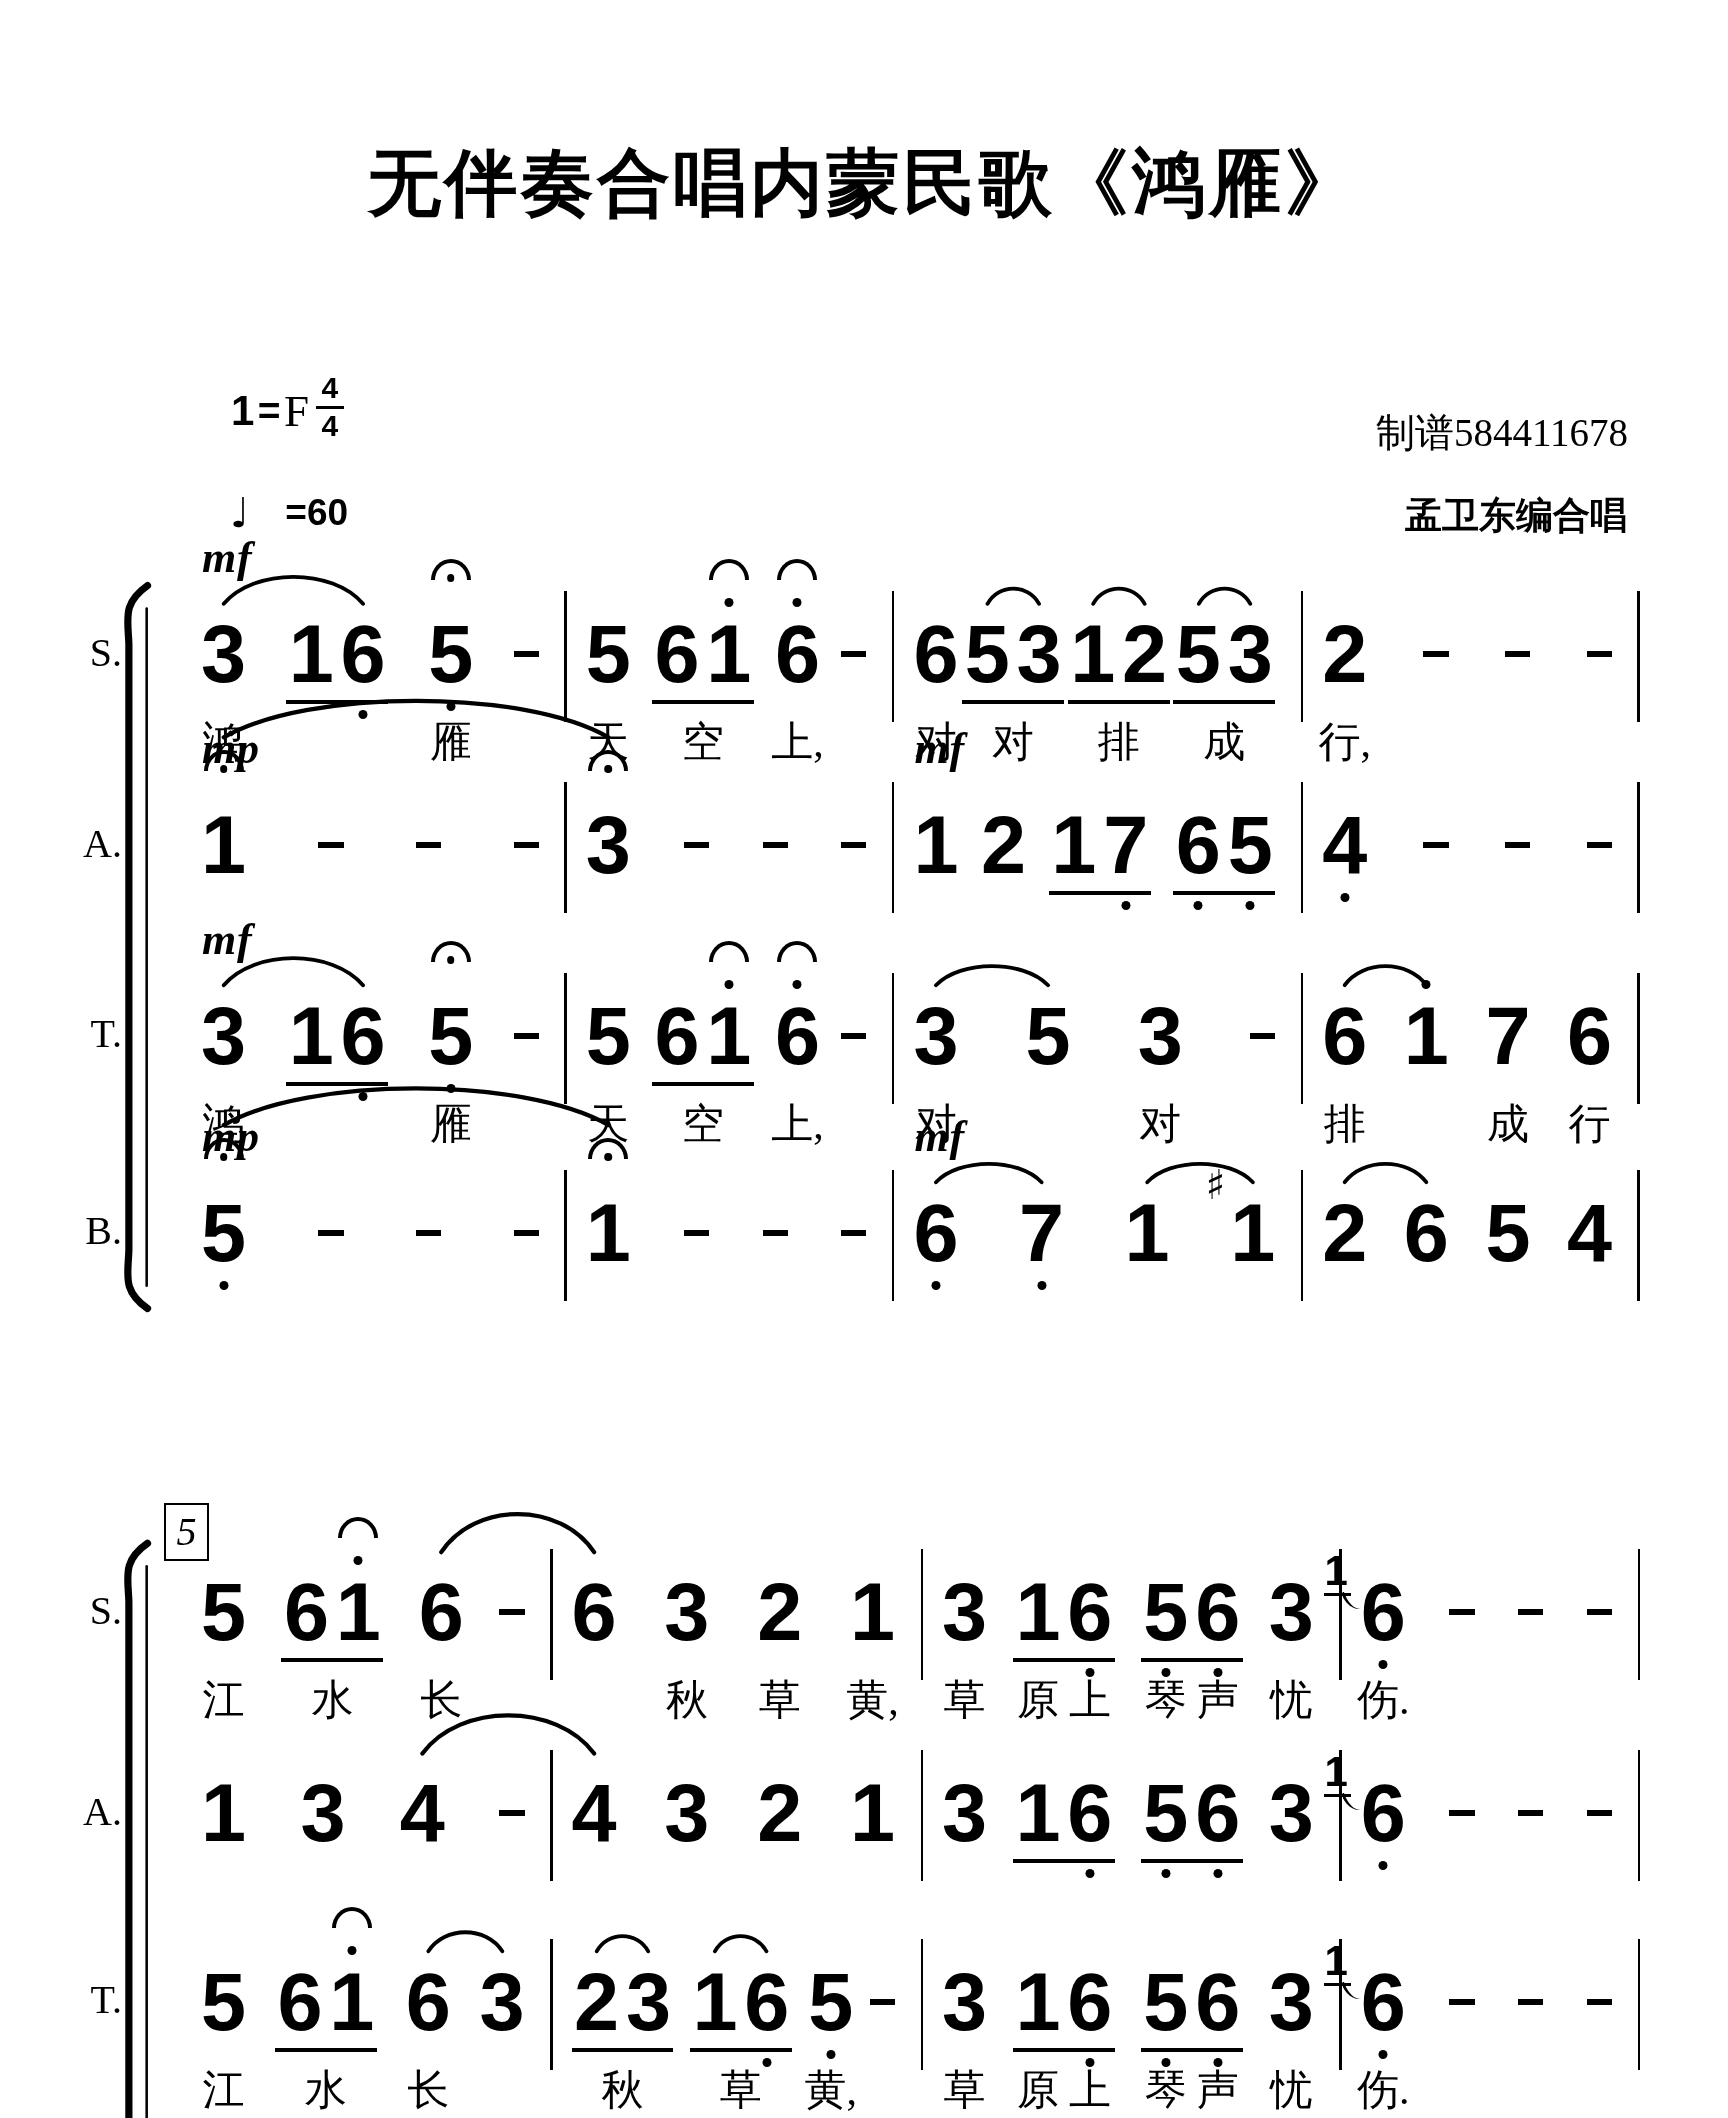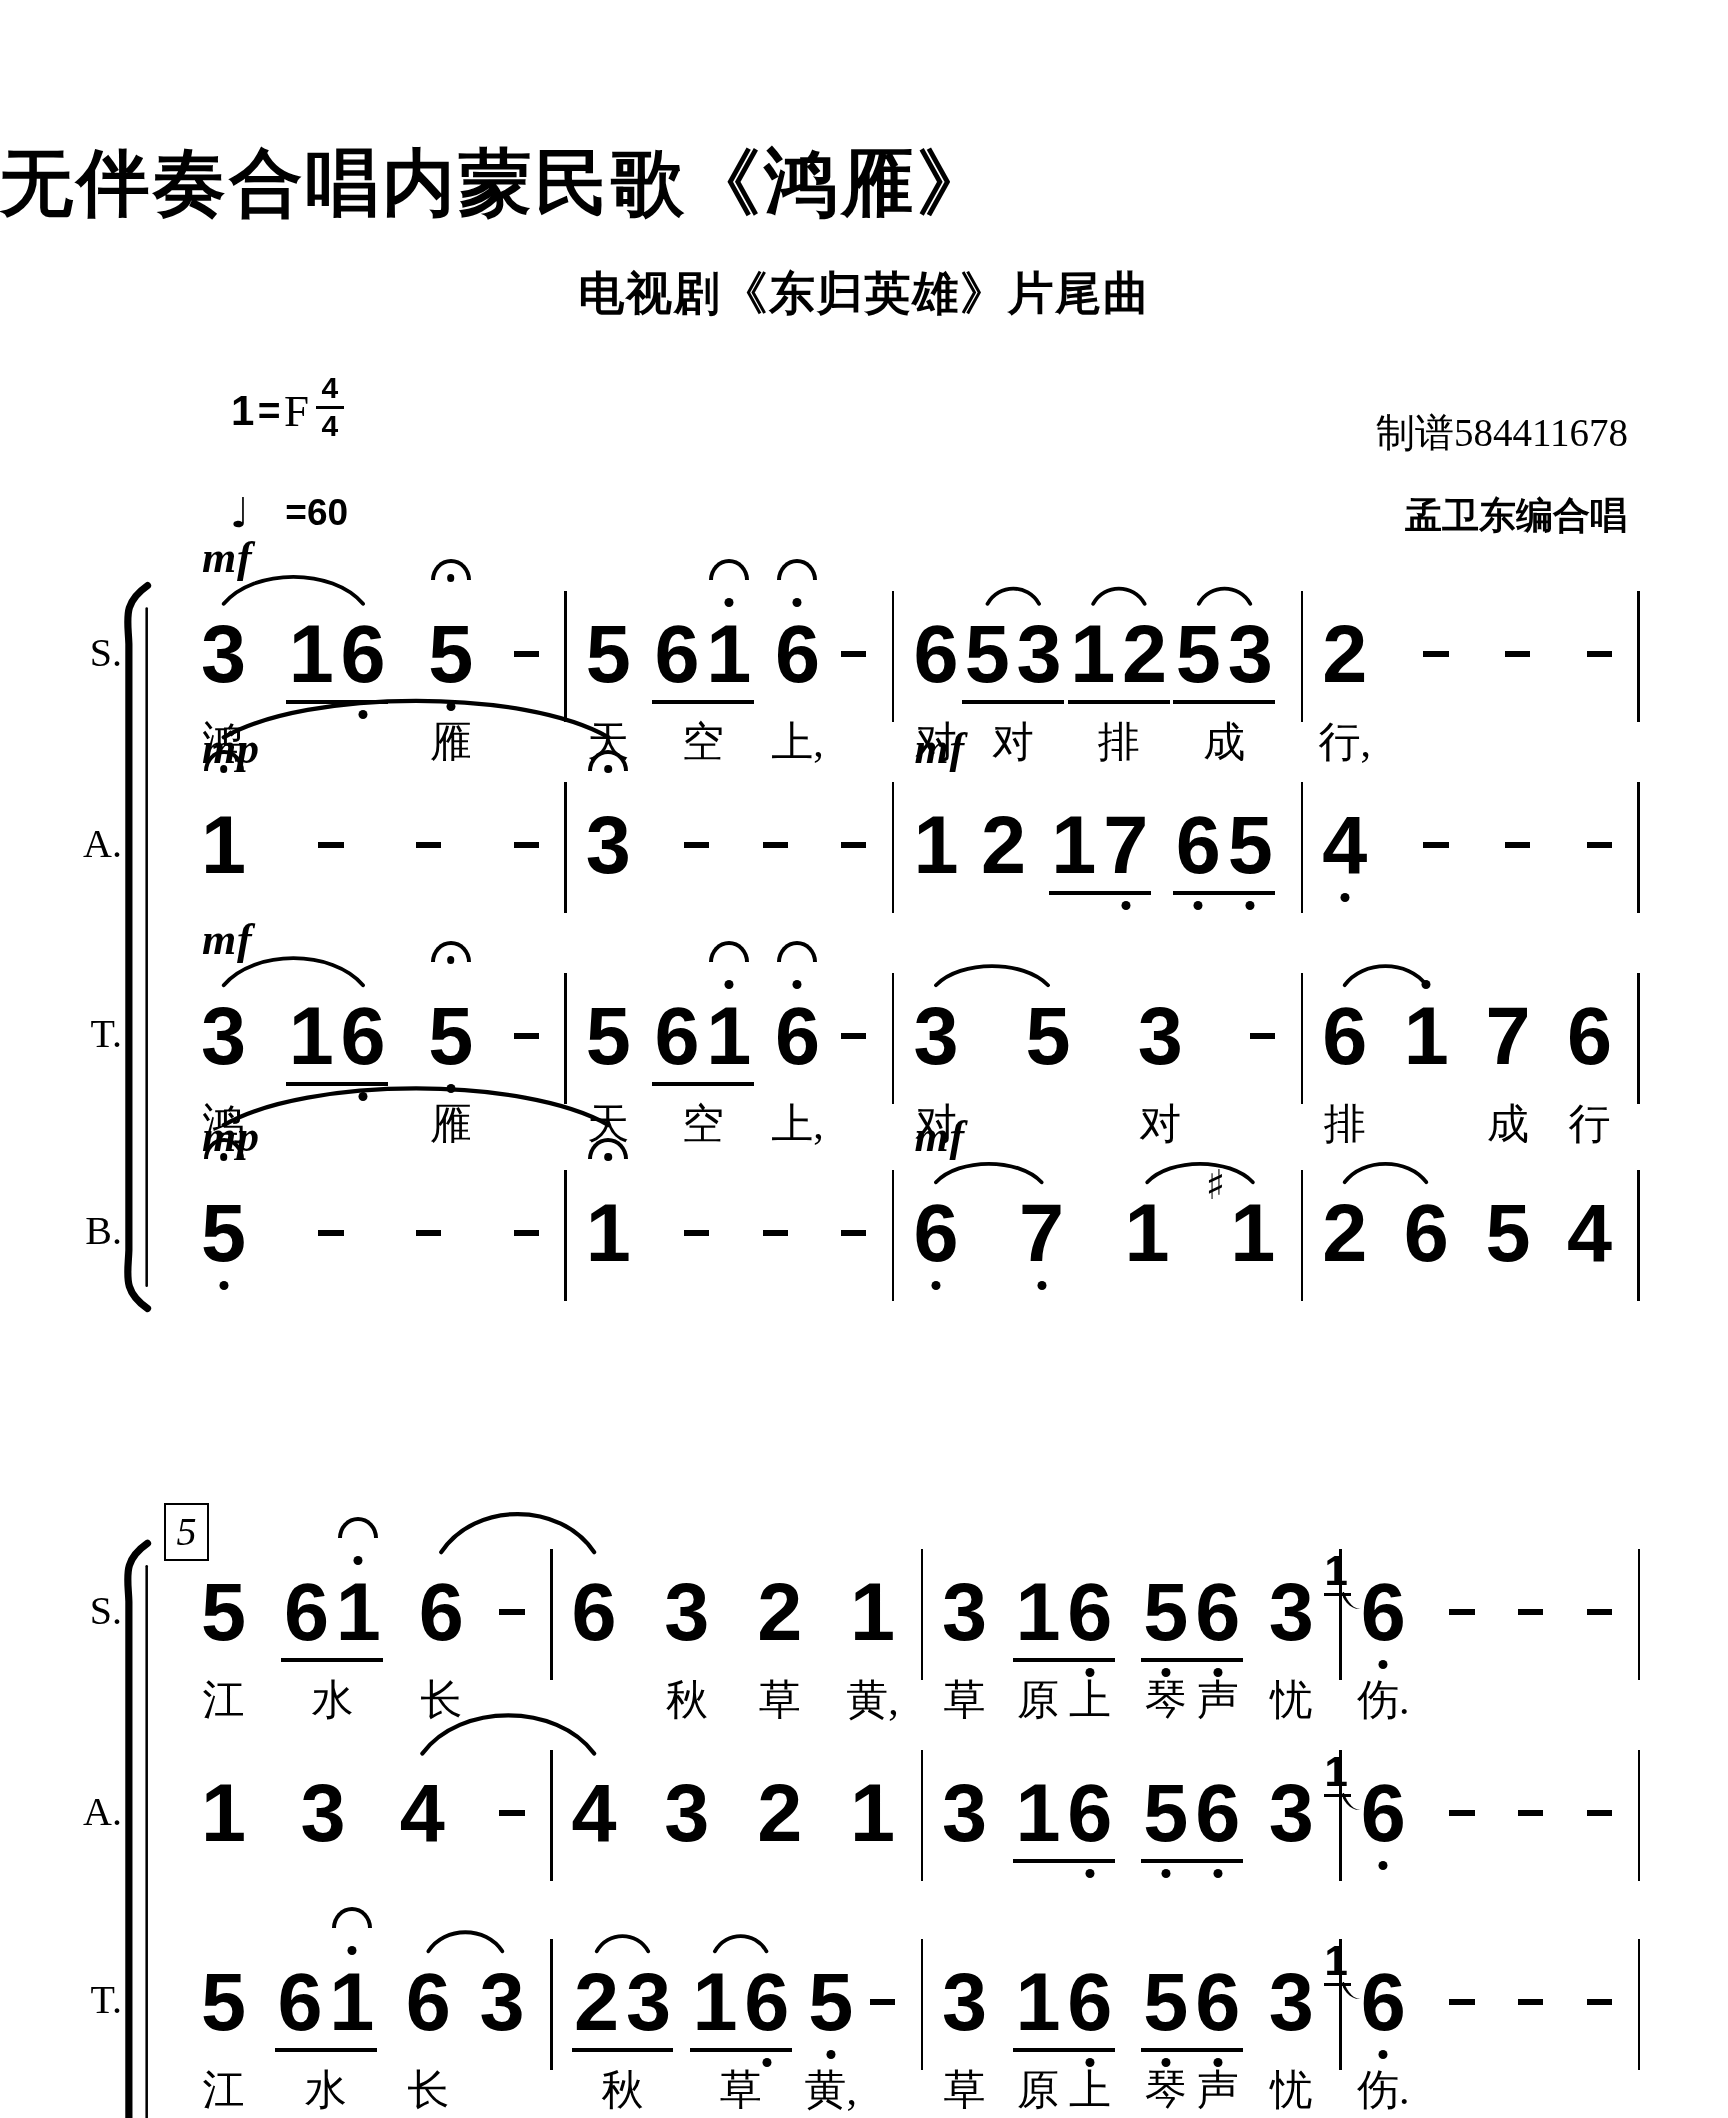--- a/index.html
+++ b/index.html
@@ -2,21 +2,21 @@
 <html style="font-size:6.8px"><head>
 <meta charset="utf-8">
 <style>
   :root{
     --serif:"Liberation Serif","DejaVu Serif",serif;
     --sans:"Liberation Sans","DejaVu Sans",sans-serif;
   }
   html,body{margin:0;padding:0;background:#fff;}
   #page{position:relative;width:1729px;height:2445px;background:#ffffff;overflow:hidden;color:#000;}
 
-  .title{position:absolute;top:143px;left:0;width:100%;
+  .title{position:absolute;top:143px;left:0;width:100%;text-align:center;
          font:700 73px/81px var(--serif);letter-spacing:3.4px;}
   .subtitle{position:absolute;top:268px;left:0;width:100%;text-align:center;
          font:700 46px/51px var(--serif);letter-spacing:1.7px;}
 
   .keyblock{position:absolute;left:231px;top:380px;display:flex;align-items:center;}
   .k-one{font:700 42px/42px var(--sans);}
   .k-eq{font:700 39px/42px var(--sans);margin:0 3.4px;}
   .k-letter{font:400 45px/46px var(--serif);margin-right:6.8px;}
   .frac{display:flex;flex-direction:column;align-items:center;margin-top:-6.8px;}
   .frac .fn,.frac .fd{font:700 30px/30.5px var(--sans);}
@@ -70,21 +70,20 @@
   .numbox{position:absolute;border:2.1px solid #000;width:41px;height:54px;display:flex;
           align-items:center;justify-content:center;font:italic 400 40px/40px var(--serif);}
   svg.overlay{position:absolute;left:0;top:0;pointer-events:none;}
 </style>
 </head>
 <body>
 
 <div id="page">
 
   <div class="title">无伴奏合唱内蒙民歌《鸿雁》</div>
-  <div class="subtitle">电视剧《东归英雄》片尾曲</div>
 
   <div class="keyblock">
     <span class="k-one">1</span>
     <span class="k-eq">=</span>
     <span class="k-letter">F</span>
     <span class="frac">
       <span class="fn">4</span>
       <span class="fbar"></span>
       <span class="fd">4</span>
     </span>

